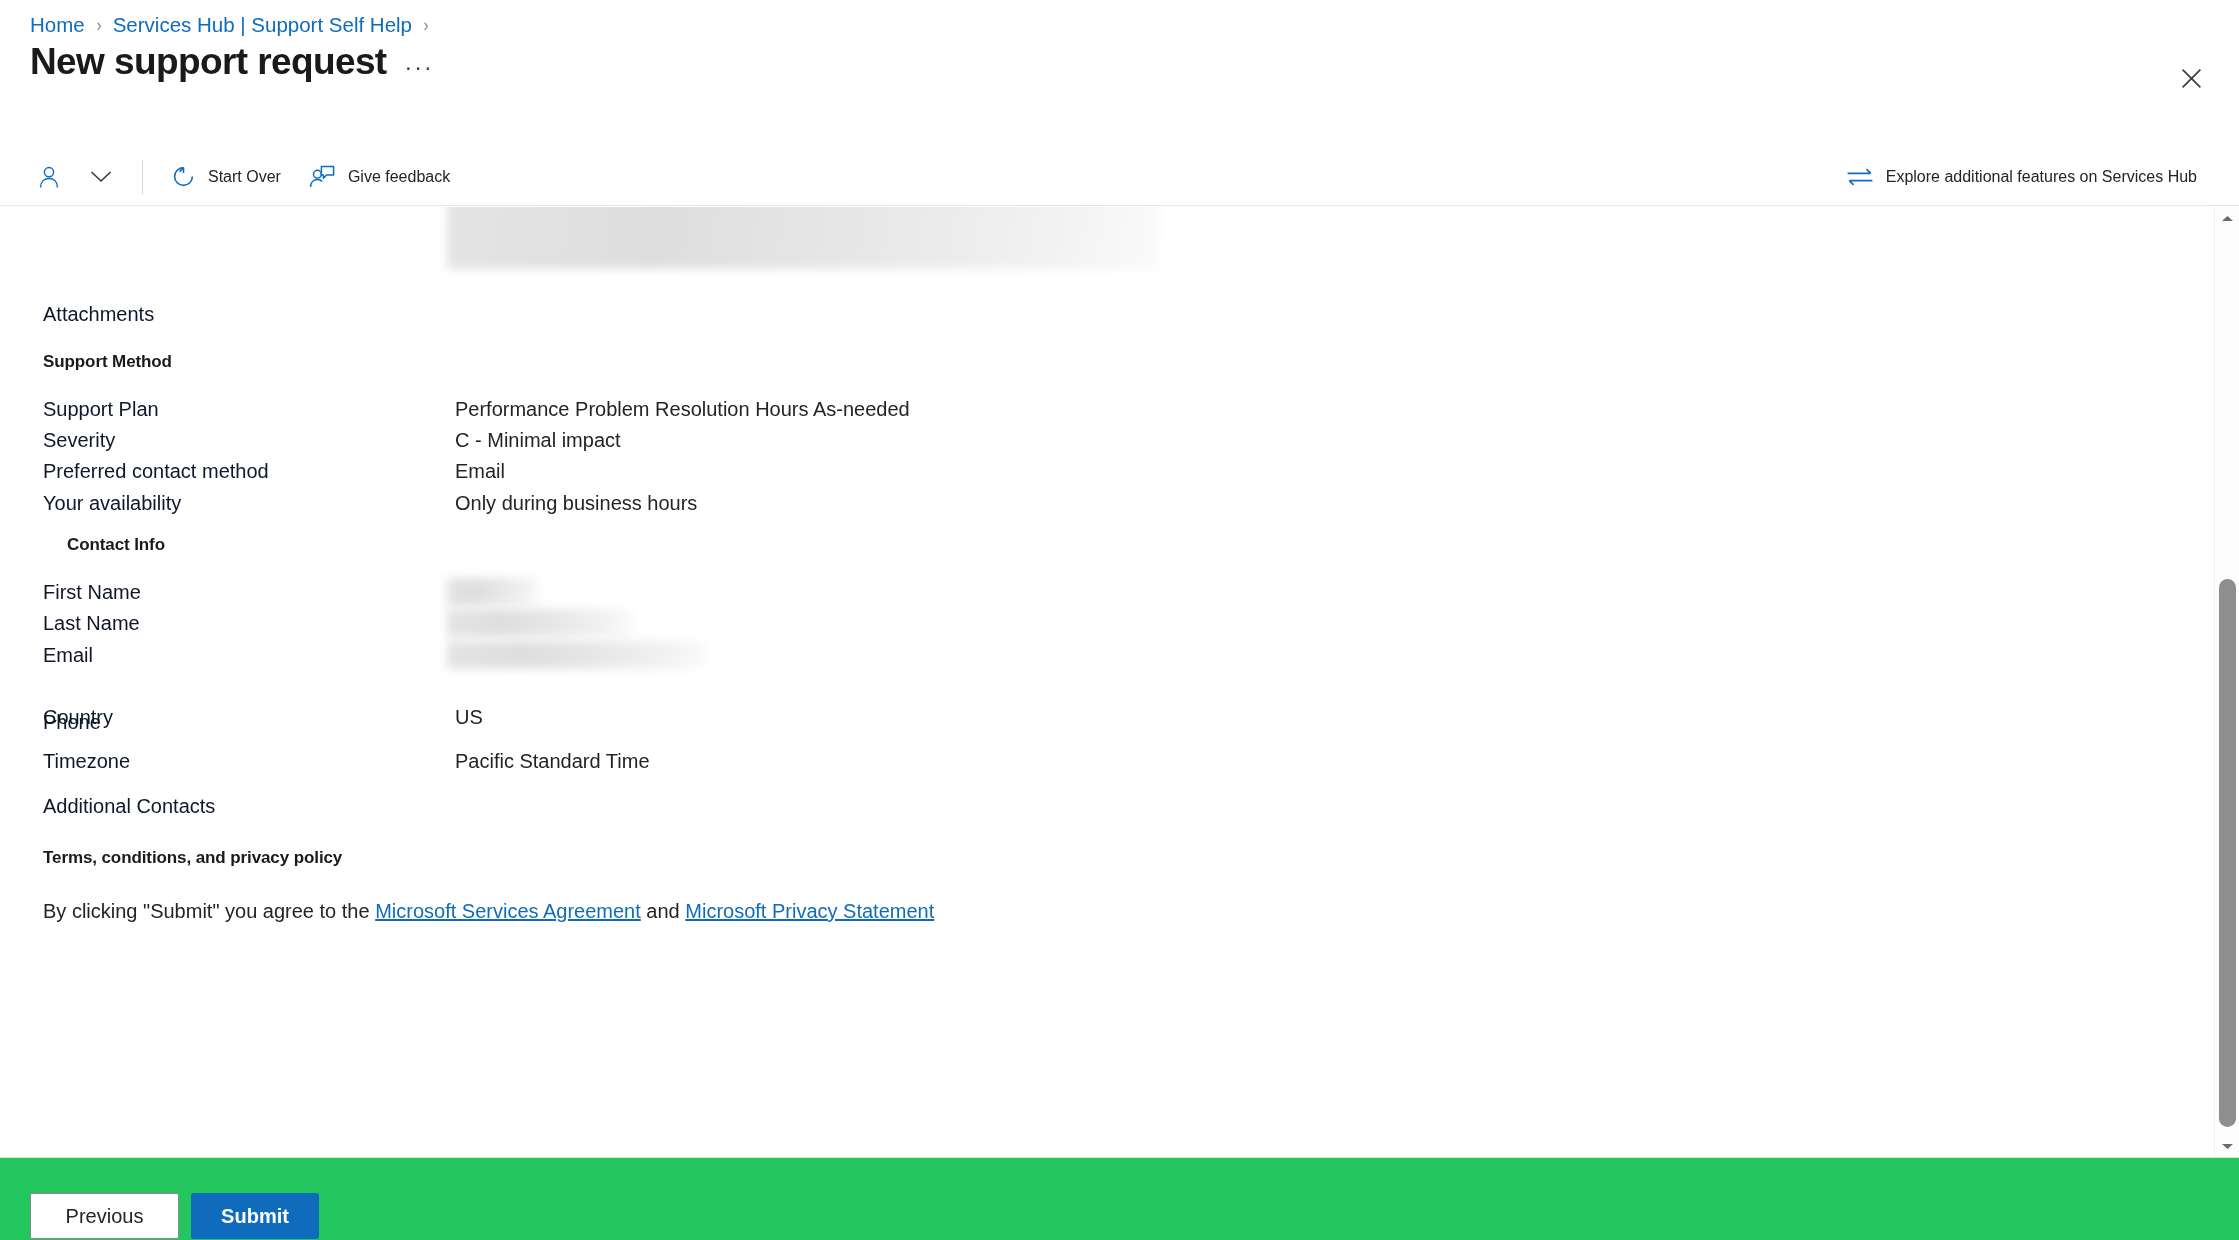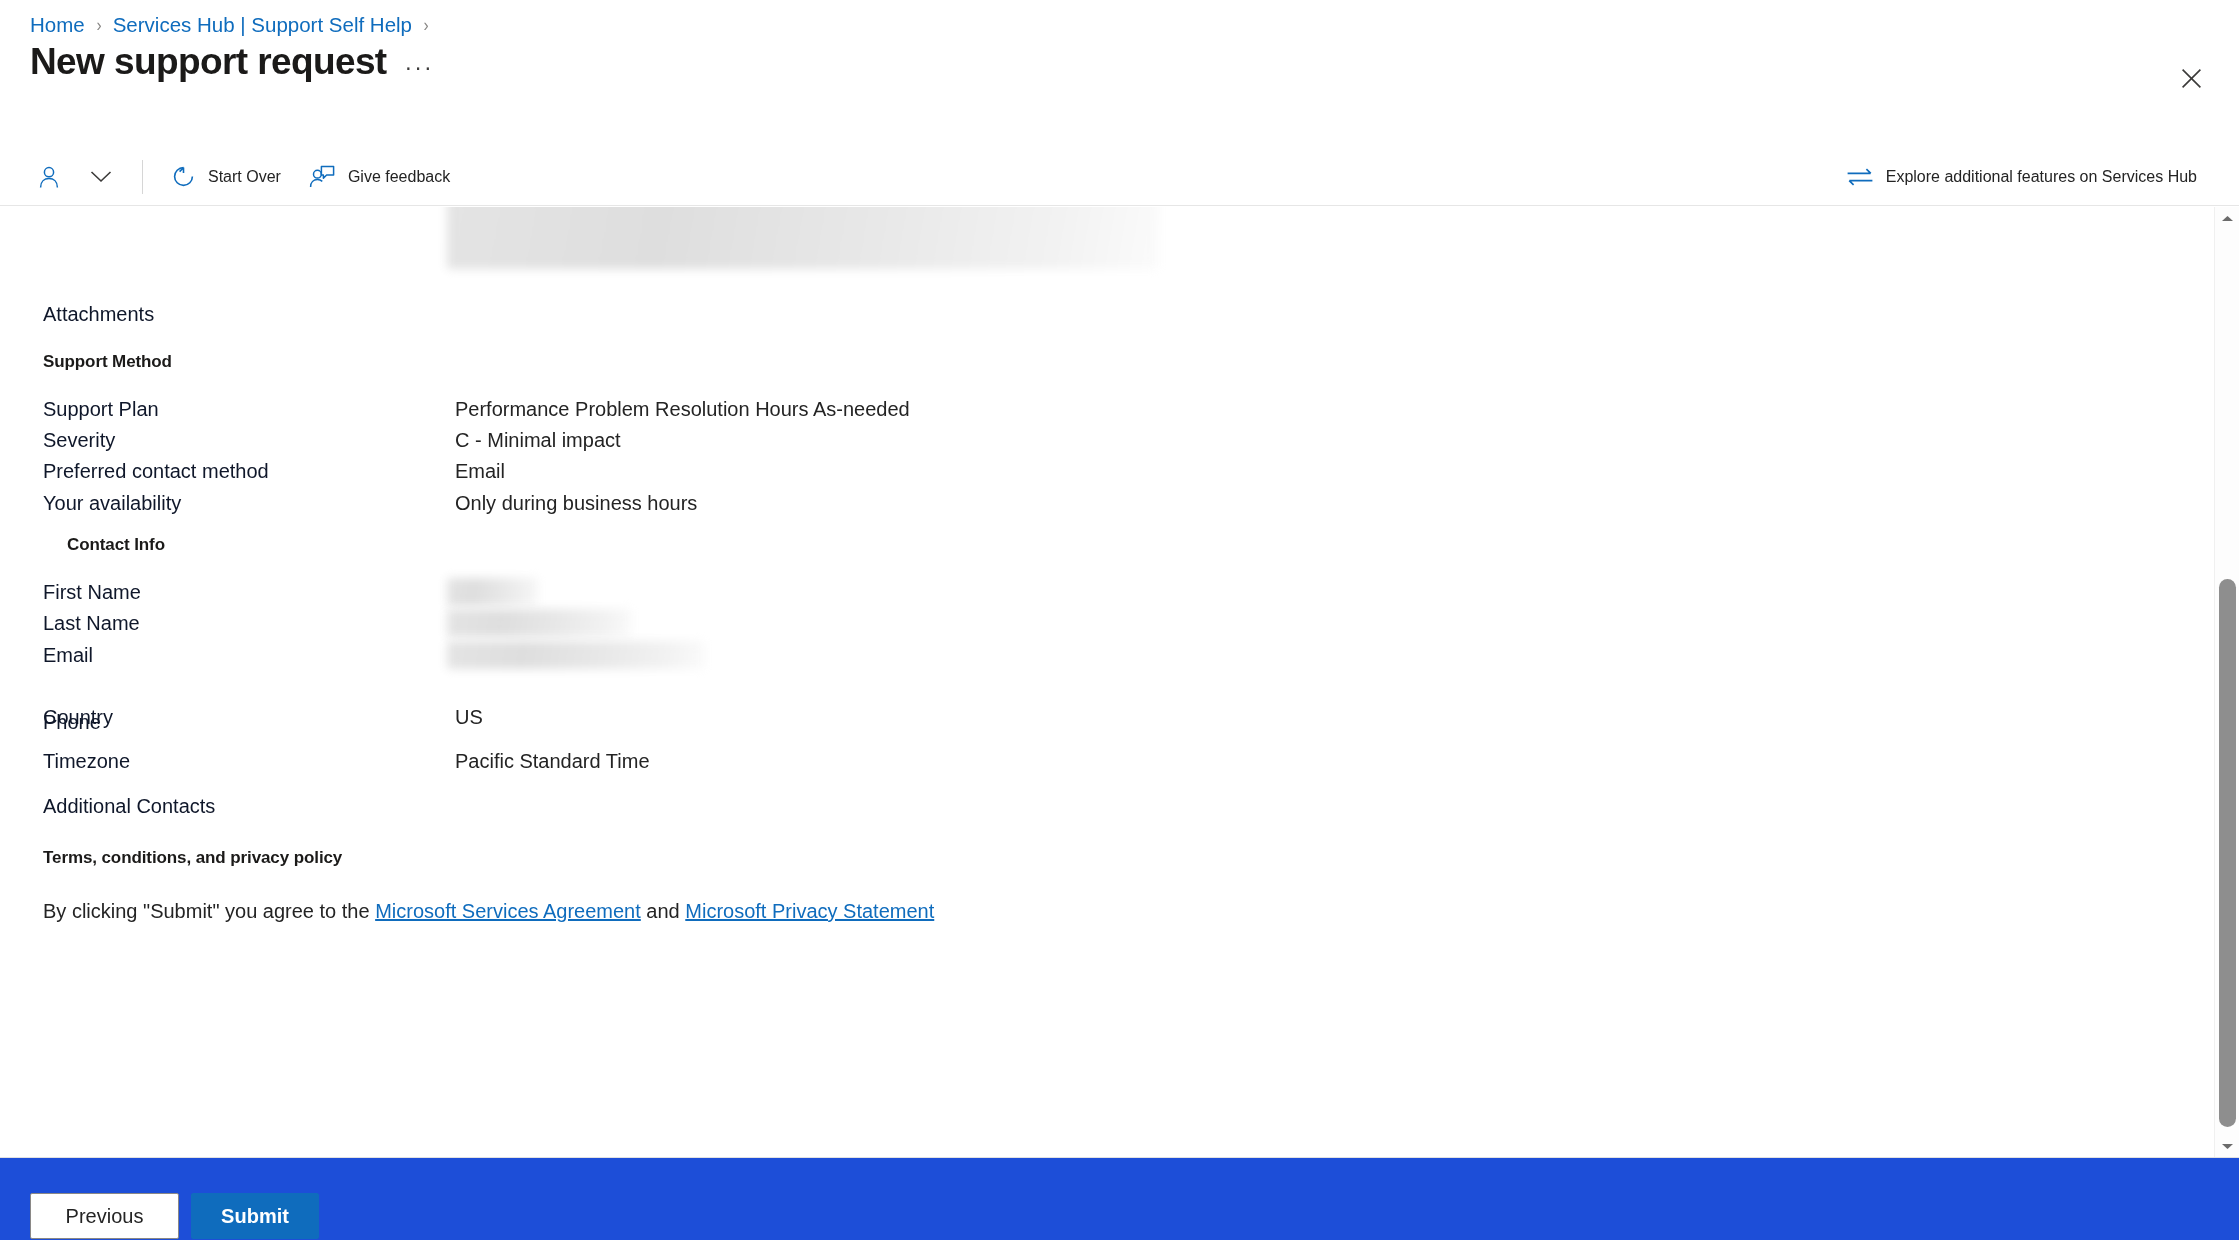--- a/index.html
+++ b/index.html
@@ -250,21 +250,21 @@
   }
 
   
   .footer {
     position: absolute;
     left: 0;
     bottom: 0;
     width: 2239px;
     height: 83px;
     border-top: 1px solid #e1e1e1;
-    background: #1d4ed8;
+    background: #22c55e;
     padding-left: 20px;
   }
   .btn {
     position: absolute;
     top: 35px;
     height: 46px;
     font-size: 20px;
     font-family: inherit;
     cursor: pointer;
     display: flex;

